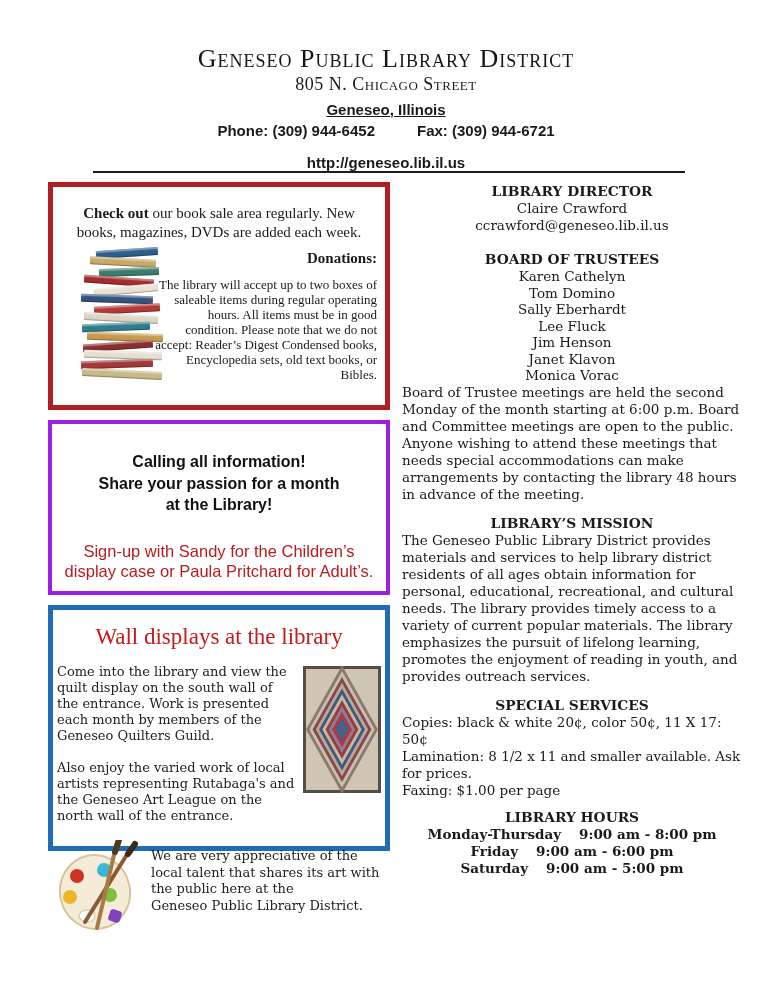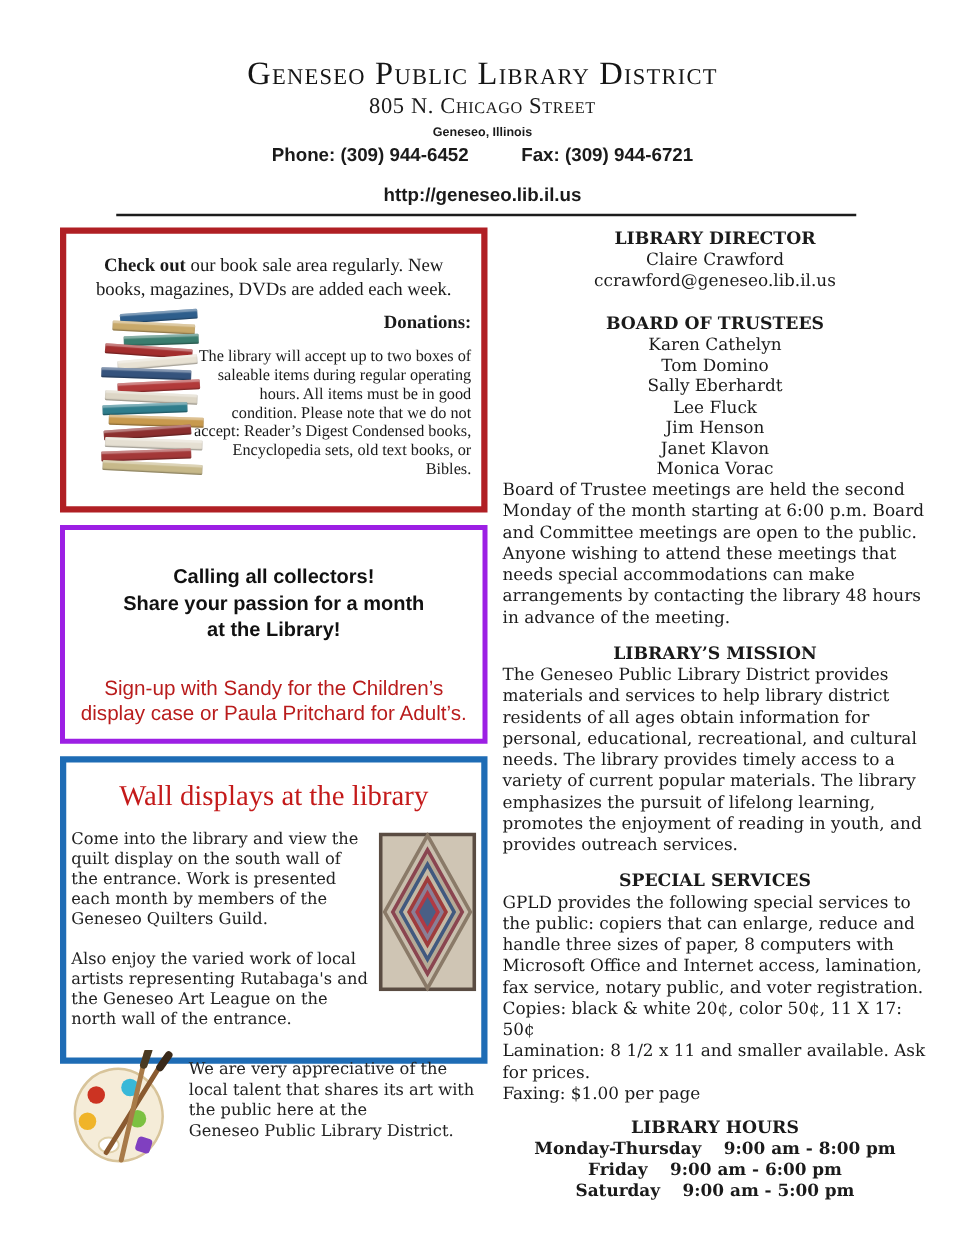--- a/index.html
+++ b/index.html
@@ -4,21 +4,21 @@
 <style>
   html,body{margin:0;padding:0;background:#fff;}
   .page{position:relative;width:772px;height:1000px;background:#fff;overflow:hidden;
         font-family:"Liberation Serif",serif;color:#1a1a1a;}
 
   
   .header{position:absolute;top:44px;left:0;right:0;text-align:center;}
   .h-title{font-family:"Liberation Serif",serif;font-variant:small-caps;font-size:26px;
            letter-spacing:1px;color:#151515;line-height:30px;}
   .h-addr{font-variant:small-caps;font-size:18px;letter-spacing:.5px;line-height:21px;}
-  .h-city{font-family:"Liberation Sans",sans-serif;font-weight:bold;font-size:10px;margin-top:6px;}
+  .h-city{font-family:"Liberation Sans",sans-serif;font-weight:bold;font-size:15px;margin-top:6px;text-decoration:underline;}
   .h-contact{font-family:"Liberation Sans",sans-serif;font-weight:bold;font-size:15px;margin-top:4px;}
   .h-contact .fax{margin-left:42px;}
   .h-web{font-family:"Liberation Sans",sans-serif;font-weight:bold;font-size:15px;margin-top:15px;}
   .rule{position:absolute;top:171px;left:93px;width:592px;height:2px;background:#1c1c1c;}
 
   
   .box{box-sizing:border-box;position:absolute;left:48px;width:342px;background:#fff;}
   .box-red{top:182px;height:228px;border:5px solid #b01f24;padding:4px 8px;}
   .bs-title{font-family:"Liberation Sans",sans-serif;font-weight:bold;font-size:19px;
             text-align:center;margin-top:7px;color:#111;}
@@ -97,21 +97,21 @@
           <div class="book" style="background: rgb(199, 185, 138); width: 80px; transform: translateX(1px) rotate(3deg);"></div>
         </div>
       <div class="don-text">
         <div class="don-title">Donations:</div>
         <div class="don-para">The library will accept up to two boxes of saleable items during regular operating hours. All items must be in good condition. Please note that we do not accept: Reader’s Digest Condensed books, Encyclopedia sets, old text books, or Bibles.</div>
       </div>
     </div>
   </section>
 
   <section class="box box-purple">
-    <div class="collect">Calling all collectors!</div>
+    <div class="collect">Calling all information!</div>
     <div class="collect">Share your passion for a month</div>
     <div class="collect">at the Library!</div>
     <div class="signup">Sign-up with Sandy for the Children’s display case or Paula Pritchard for Adult’s.</div>
   </section>
 
   <section class="box box-blue">
     <div class="wall-title">Wall displays at the library</div>
     <div class="blue-body clearfix">
       <svg class="quilt" viewBox="0 0 78 127" aria-hidden="true">
         <rect x="1.5" y="1.5" width="75" height="124" fill="#cfc5b4" stroke="#5a4c42" stroke-width="3"></rect>
@@ -168,21 +168,20 @@
     <div class="rc-center">Jim Henson</div>
     <div class="rc-center">Janet Klavon</div>
     <div class="rc-center">Monica Vorac</div>
 
     <p class="rc-para mt14">Board of Trustee meetings are held the second Monday of the month starting at 6:00 p.m. Board and Committee meetings are open to the public.  Anyone wishing to attend these meetings that needs special accommodations can make arrangements by contacting the library 48 hours in advance of the meeting.</p>
 
     <div class="rc-head mt12">LIBRARY’S MISSION</div>
     <p class="rc-para">The Geneseo Public Library District provides materials and services to help library district residents of all ages obtain information for personal, educational,  recreational, and cultural needs. The library provides timely access to a variety of current popular materials. The library  emphasizes the pursuit of lifelong learning,  promotes the enjoyment of  reading in youth, and provides outreach services.</p>
 
     <div class="rc-head mt12">SPECIAL SERVICES</div>
-    <p class="rc-para">GPLD provides the following special services to the public:  copiers that can enlarge, reduce and handle three sizes of paper, 8 computers with Microsoft Office and Internet access, lamination, fax service, notary  public, and voter registration.</p>
     <div>Copies: black &amp; white 20¢, color 50¢, 11 X 17: 50¢</div>
     <div>Lamination: 8 1/2 x 11 and smaller available. Ask for prices.</div>
     <div>Faxing: $1.00 per page</div>
 
     <div class="rc-head mt10">LIBRARY HOURS</div>
     <div class="hours-row">
       <span>Monday-Thursday</span>
       <span>9:00 am - 8:00 pm</span>
     </div>
     <div class="hours-row">

